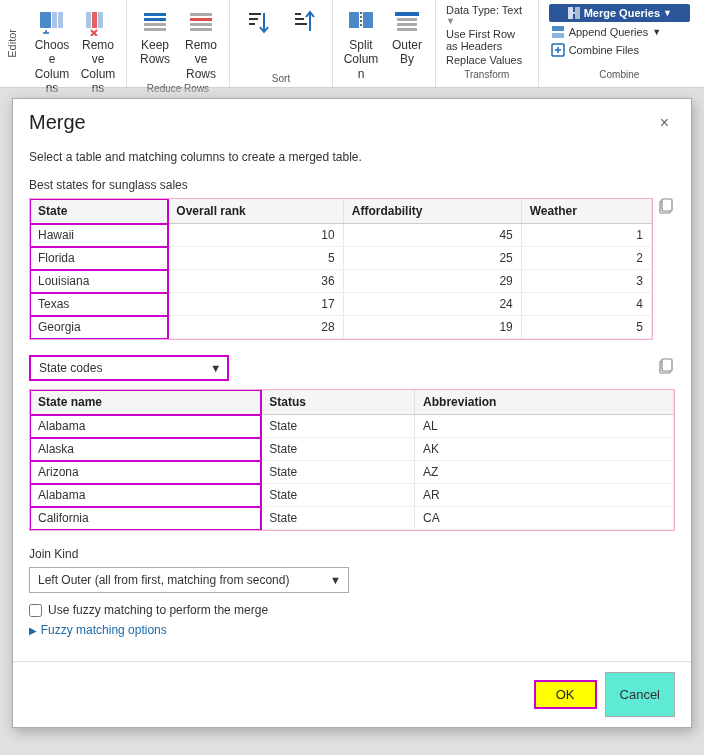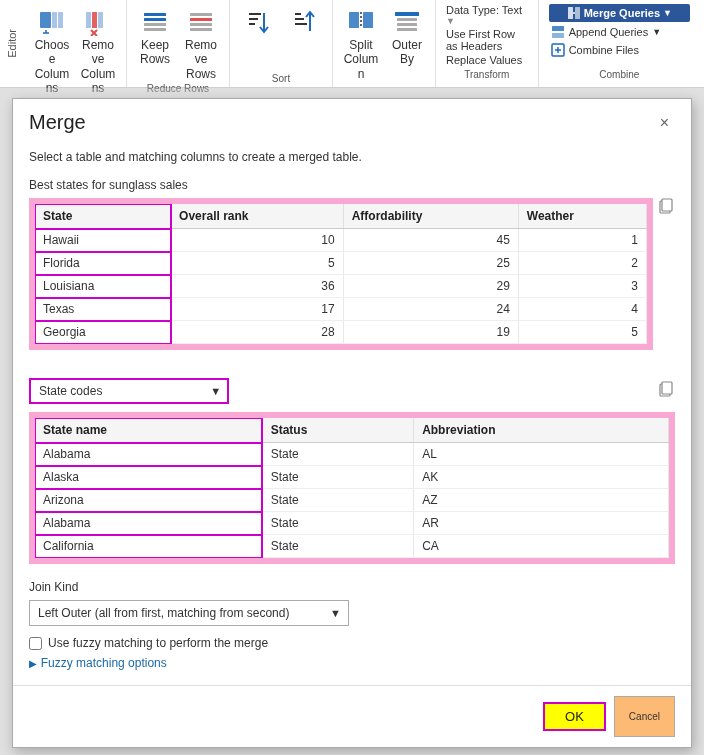--- a/index.html
+++ b/index.html
@@ -143,22 +143,22 @@
     }
 
     .table-section-label {
       font-size: 12px;
       color: #333;
       margin-bottom: 6px;
     }
 
     
     .merge-table-wrapper {
-      border: 6px solid #f9a8d4;
-      margin-bottom: 14px;
+      border: 1px solid #f9a8d4;
+      margin-bottom: 1px;
       overflow-x: auto;
     }
 
     .merge-table {
       width: 100%;
       border-collapse: collapse;
       font-size: 12px;
     }
 
     .merge-table th {
@@ -291,24 +291,24 @@
       border: 2px solid #cc00cc;
       padding: 5px 20px;
       font-size: 13px;
       font-weight: 500;
       cursor: pointer;
       color: #222;
       min-width: 60px;
     }
 
     .btn-cancel {
-      background: #fdba74;
+      background: #5eead4;
       border: 1px solid #aaa;
       padding: 14px 14px;
-      font-size: 10px;
+      font-size: 13px;
       cursor: pointer;
       color: #333;
     }
 
     .transform-section {
       display: flex;
       flex-direction: column;
       border-right: 1px solid #e0e0e0;
       padding: 4px 10px;
     }

